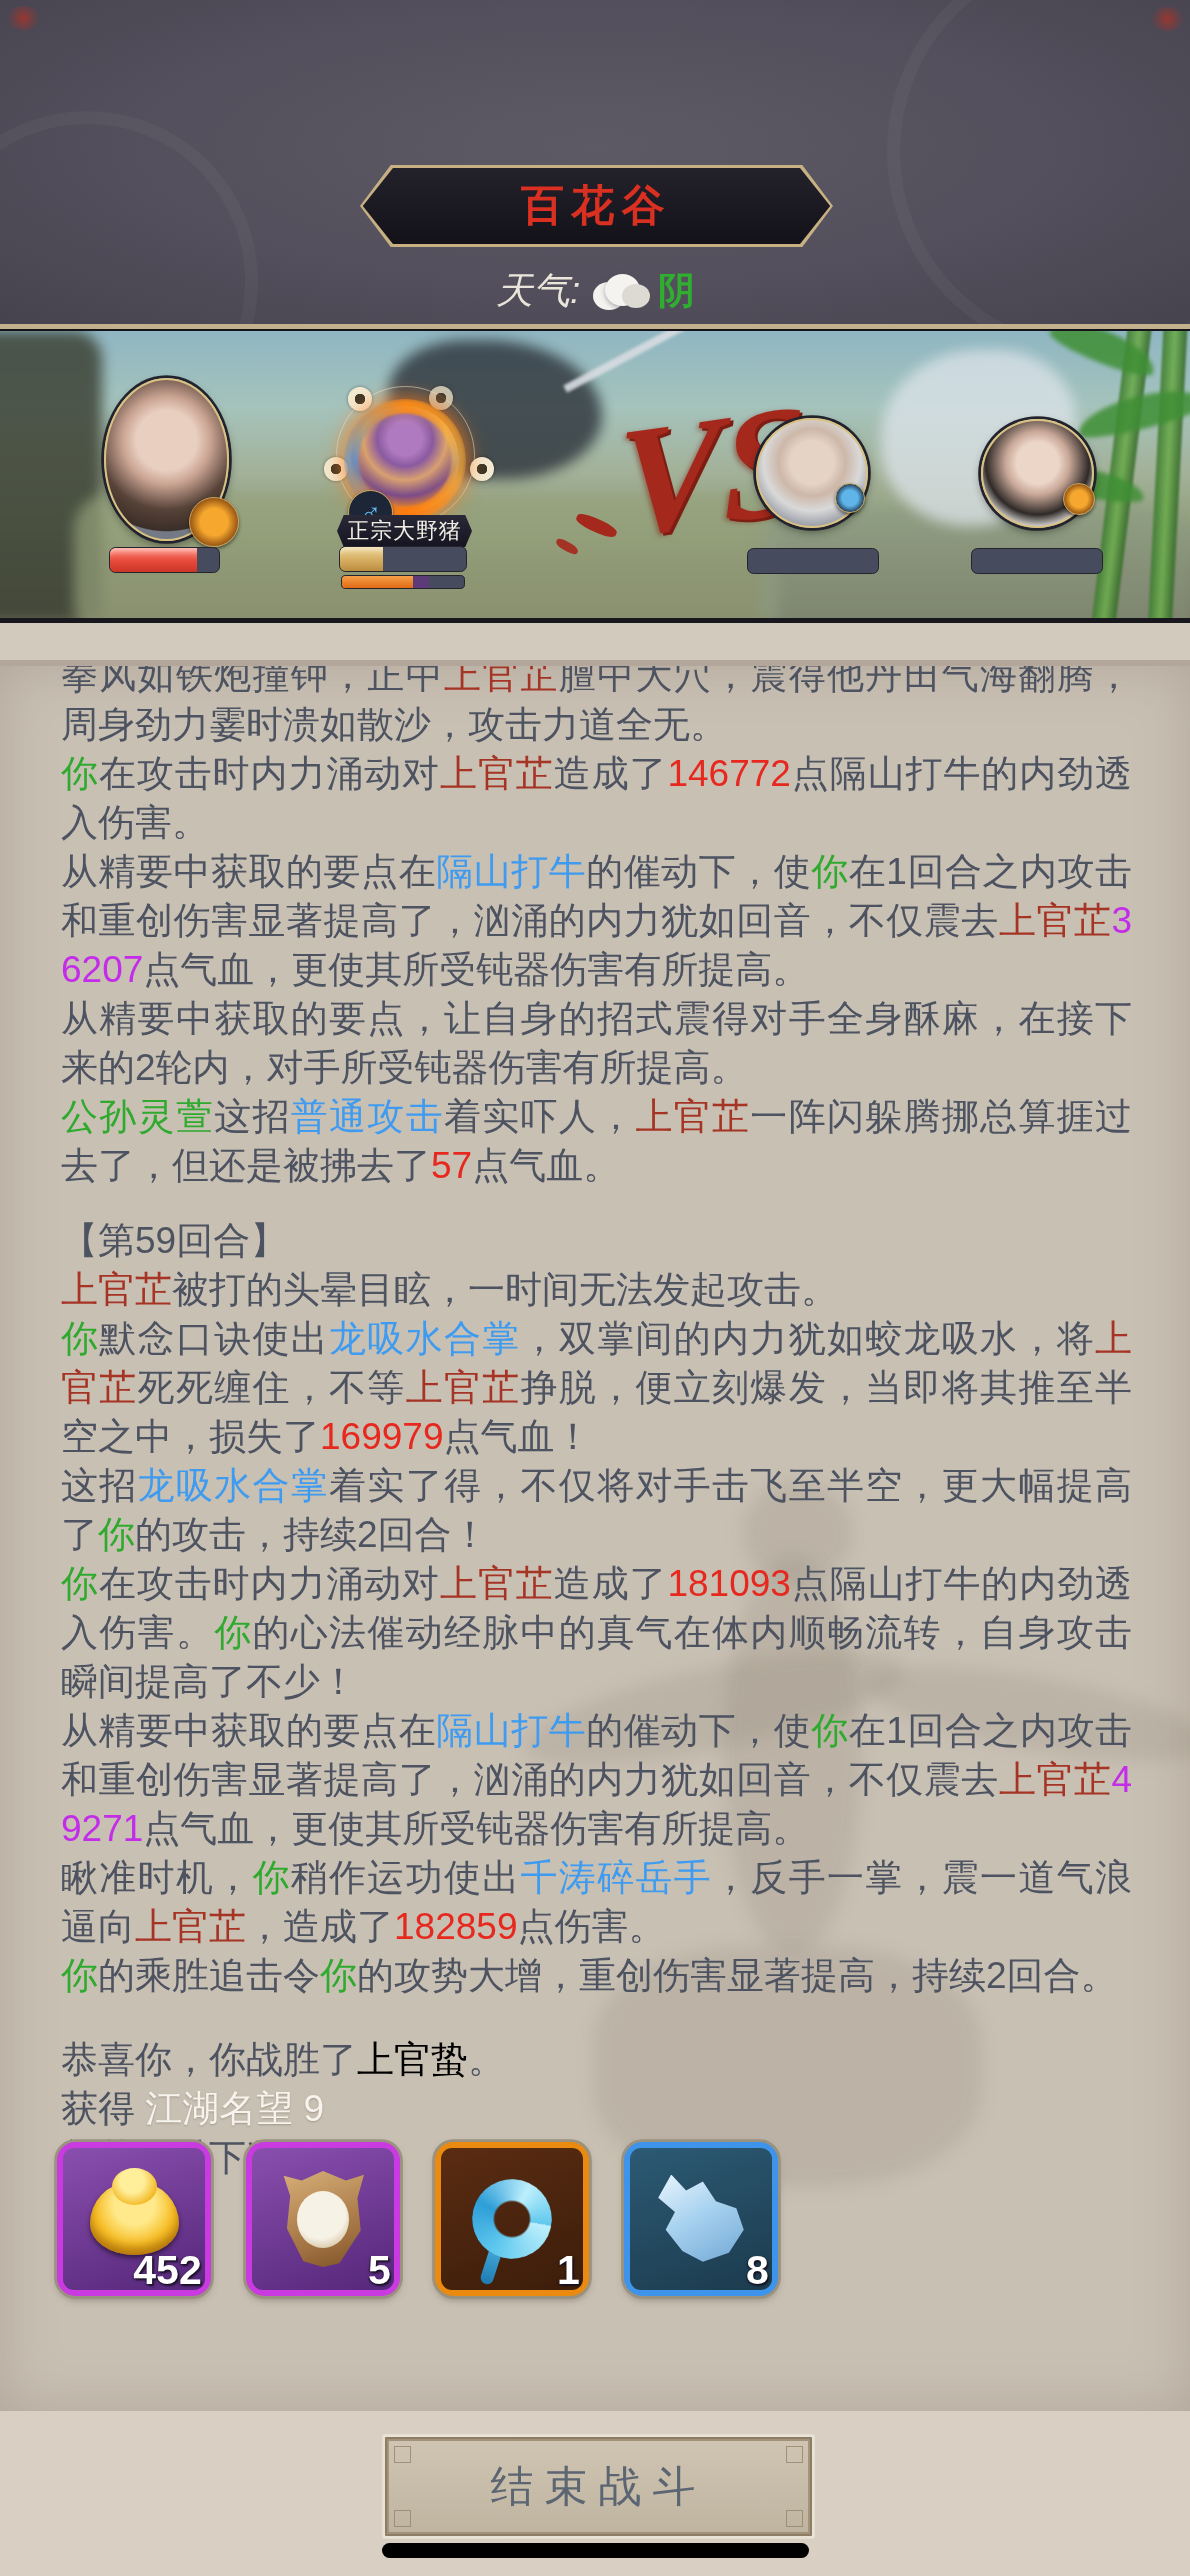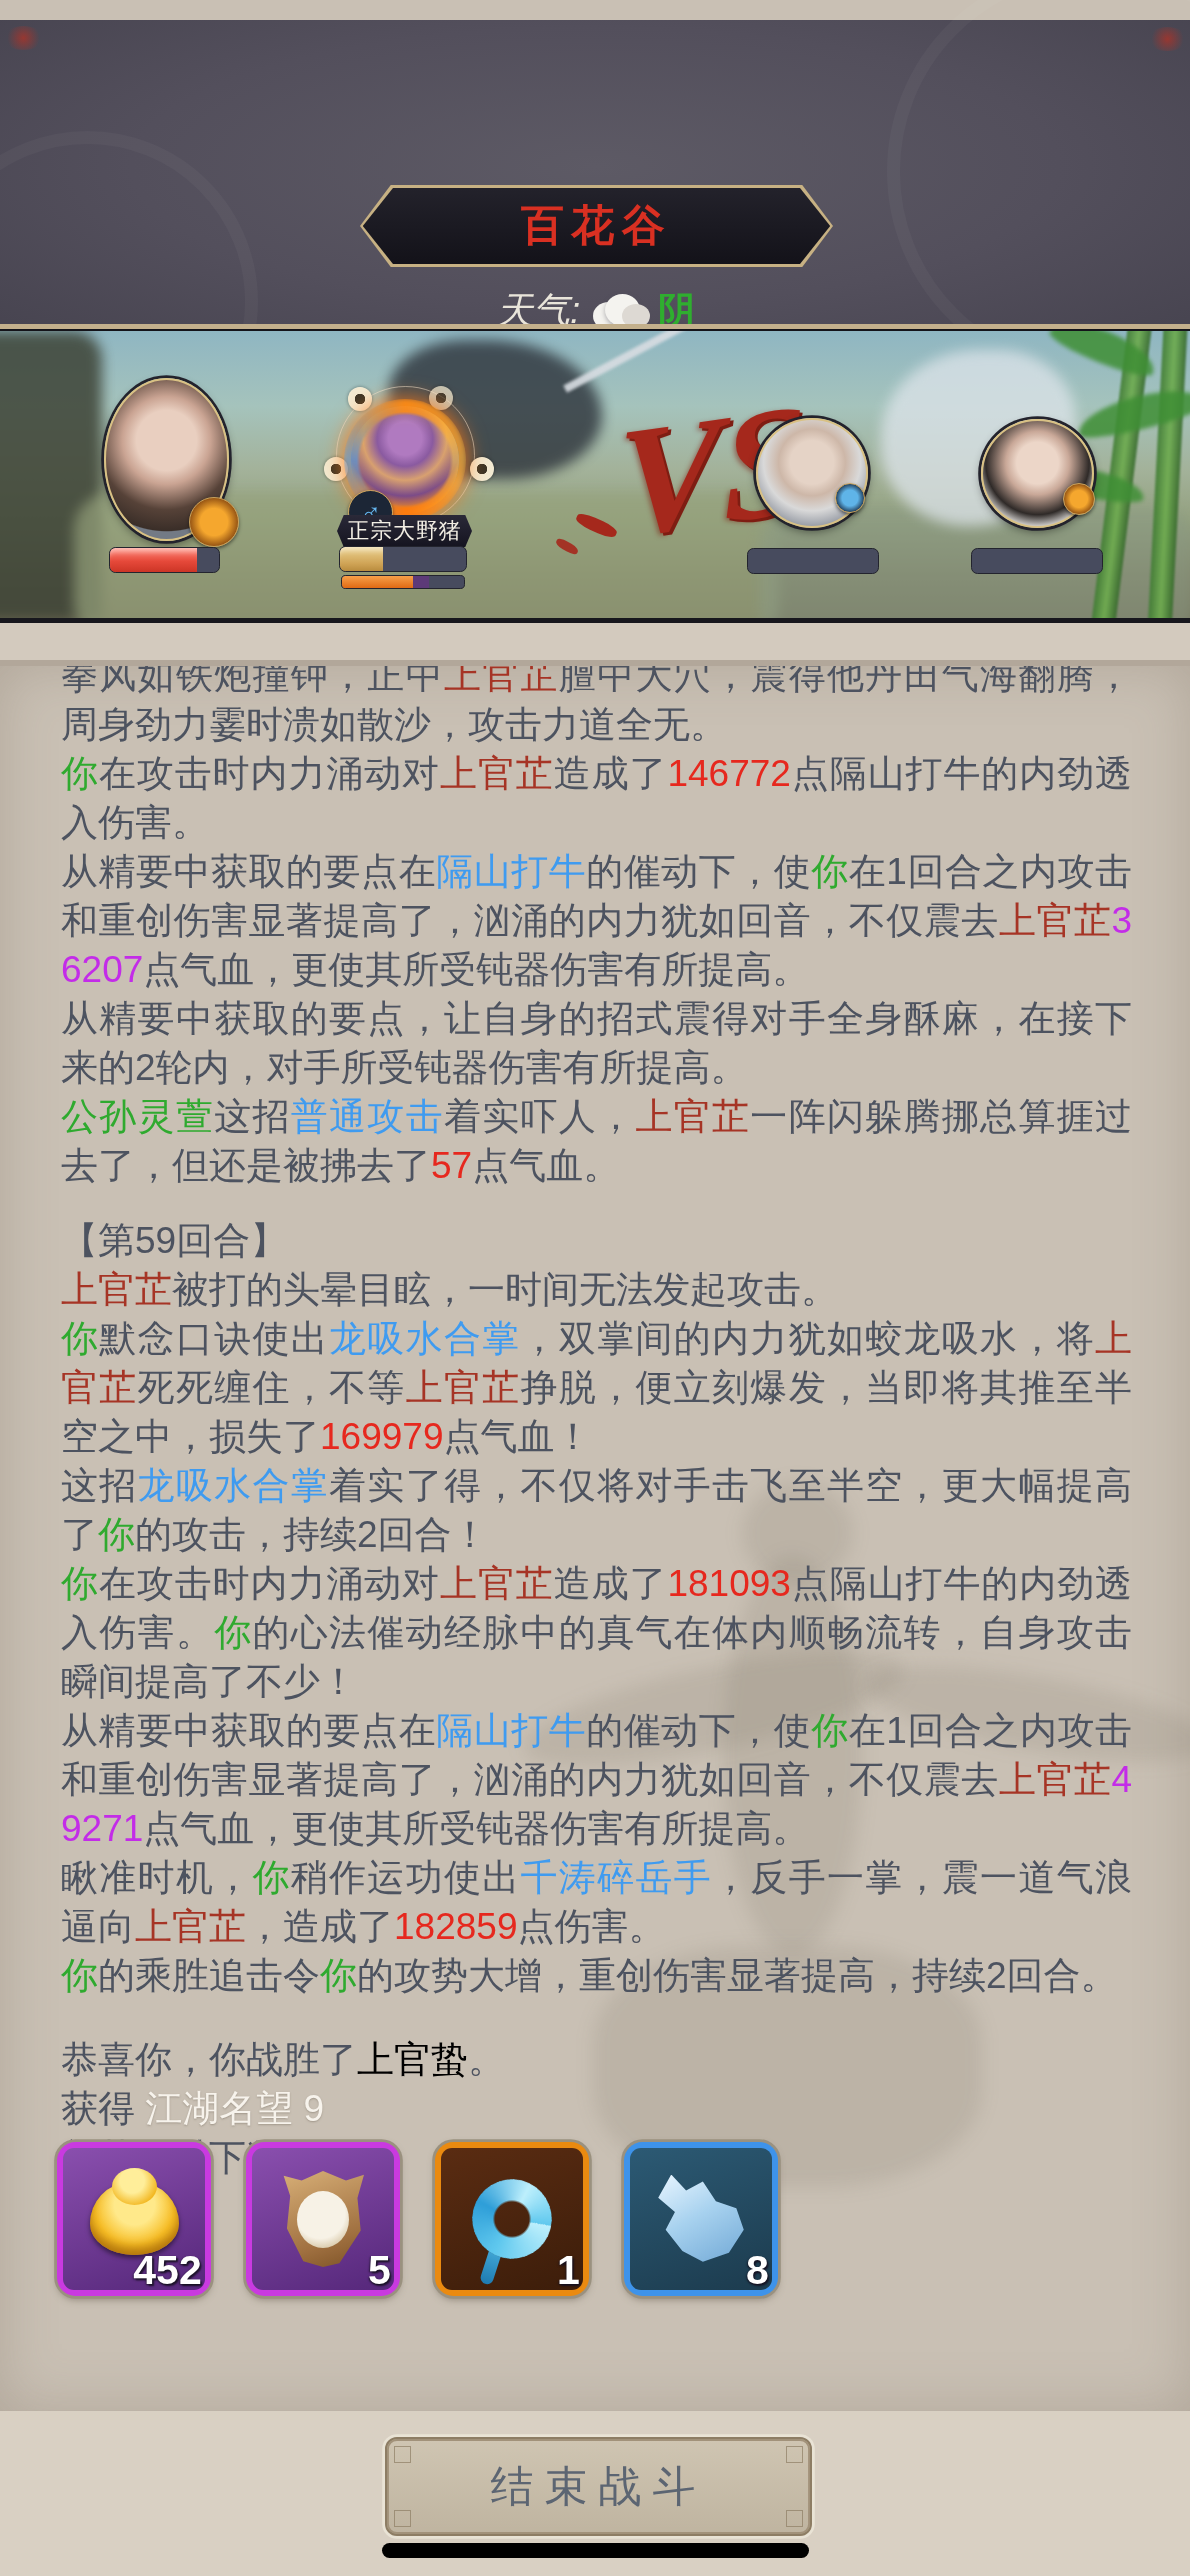--- a/index.html
+++ b/index.html
@@ -1,21 +1,21 @@
 <!DOCTYPE html>
 <html style="font-size:15px"><head>
 <meta charset="utf-8">
 <style>
   html,body{margin:0;padding:0;background:#222;}
   .screen{position:relative;width:1191px;height:2576px;overflow:hidden;
     font-family:"Liberation Sans","DejaVu Sans",sans-serif;background:#c9c0b4;}
 
   
   .top-header{position:absolute;left:0;top:0;width:1191px;height:325px;
-    background:radial-gradient(ellipse at 50% 45%, #5d5a65 0%, #534f5c 55%, #46434f 100%);margin-top:20px;}
+    background:radial-gradient(ellipse at 50% 45%, #5d5a65 0%, #534f5c 55%, #46434f 100%);}
   .swirl{position:absolute;border:13px solid rgba(255,255,255,0.035);border-radius:50%;}
   .swirl.s1{width:315px;height:315px;left:-83px;top:111px;}
   .swirl.s2{width:389px;height:389px;right:-111px;top:-56px;}
   .corner-cloud{position:absolute;width:39px;height:24px;border-radius:50%;
     background:radial-gradient(circle,#b03226 0%,rgba(176,50,38,0) 70%);opacity:.75;}
   .corner-cloud.left{left:3.7px;top:5.6px;}
   .corner-cloud.right{right:3.7px;top:7.4px;}
 
   .banner-wrap{position:absolute;left:360px;top:165px;width:473px;height:82px;}
   .banner-outer{position:absolute;inset:0;background:#c7b183;
@@ -168,21 +168,21 @@
   .wisp-tail{position:absolute;width:13px;height:48px;background:linear-gradient(180deg,#4fb8e4,#1e7ab0);
     border-radius:7.4px;left:50%;bottom:11px;transform:translateX(-26px) rotate(18deg);z-index:1;}
   .icon-ice{width:93px;height:89px;background:linear-gradient(150deg,#eaf6ff 0%,#a8d2ef 45%,#6ea6d4 100%);
     clip-path:polygon(18% 0,34% 18%,52% 8%,66% 30%,88% 38%,96% 62%,80% 88%,52% 98%,30% 86%,12% 62%,22% 42%,4% 26%);
     filter:drop-shadow(0 2.8px 3.7px rgba(0,0,0,.55));}
 
   
   .footer{position:absolute;left:0;top:2411px;width:1191px;height:165px;background:#d9d0c3;}
   .end-btn{position:absolute;left:385px;top:26px;width:423px;height:95px;cursor:pointer;
     background:linear-gradient(180deg,#cfc5b2,#bfb4a0);
-    border:2.8px solid #8d7d64;border-radius:12px;
+    border:2.8px solid #8d7d64;border-radius:1px;
     box-shadow:0 0 0 2.8px #e9e3d5, inset 0 0 0 1.9px #a2927a;
     display:flex;align-items:center;justify-content:center;}
   .end-btn .flourish{position:absolute;width:15px;height:15px;border:1.9px solid #8d7d64;opacity:.7;}
   .fl-tl{left:7.4px;top:7.4px;border-right:none;border-bottom:none;}
   .fl-tr{right:7.4px;top:7.4px;border-left:none;border-bottom:none;}
   .fl-bl{left:7.4px;bottom:7.4px;border-right:none;border-top:none;}
   .fl-br{right:7.4px;bottom:7.4px;border-left:none;border-top:none;}
   .end-btn span{color:#5c6572;font-size:43px;letter-spacing:11px;}
   .home-indicator{position:absolute;left:382px;top:132px;width:427px;height:15px;background:#000;border-radius:8.3px;}
 </style>

